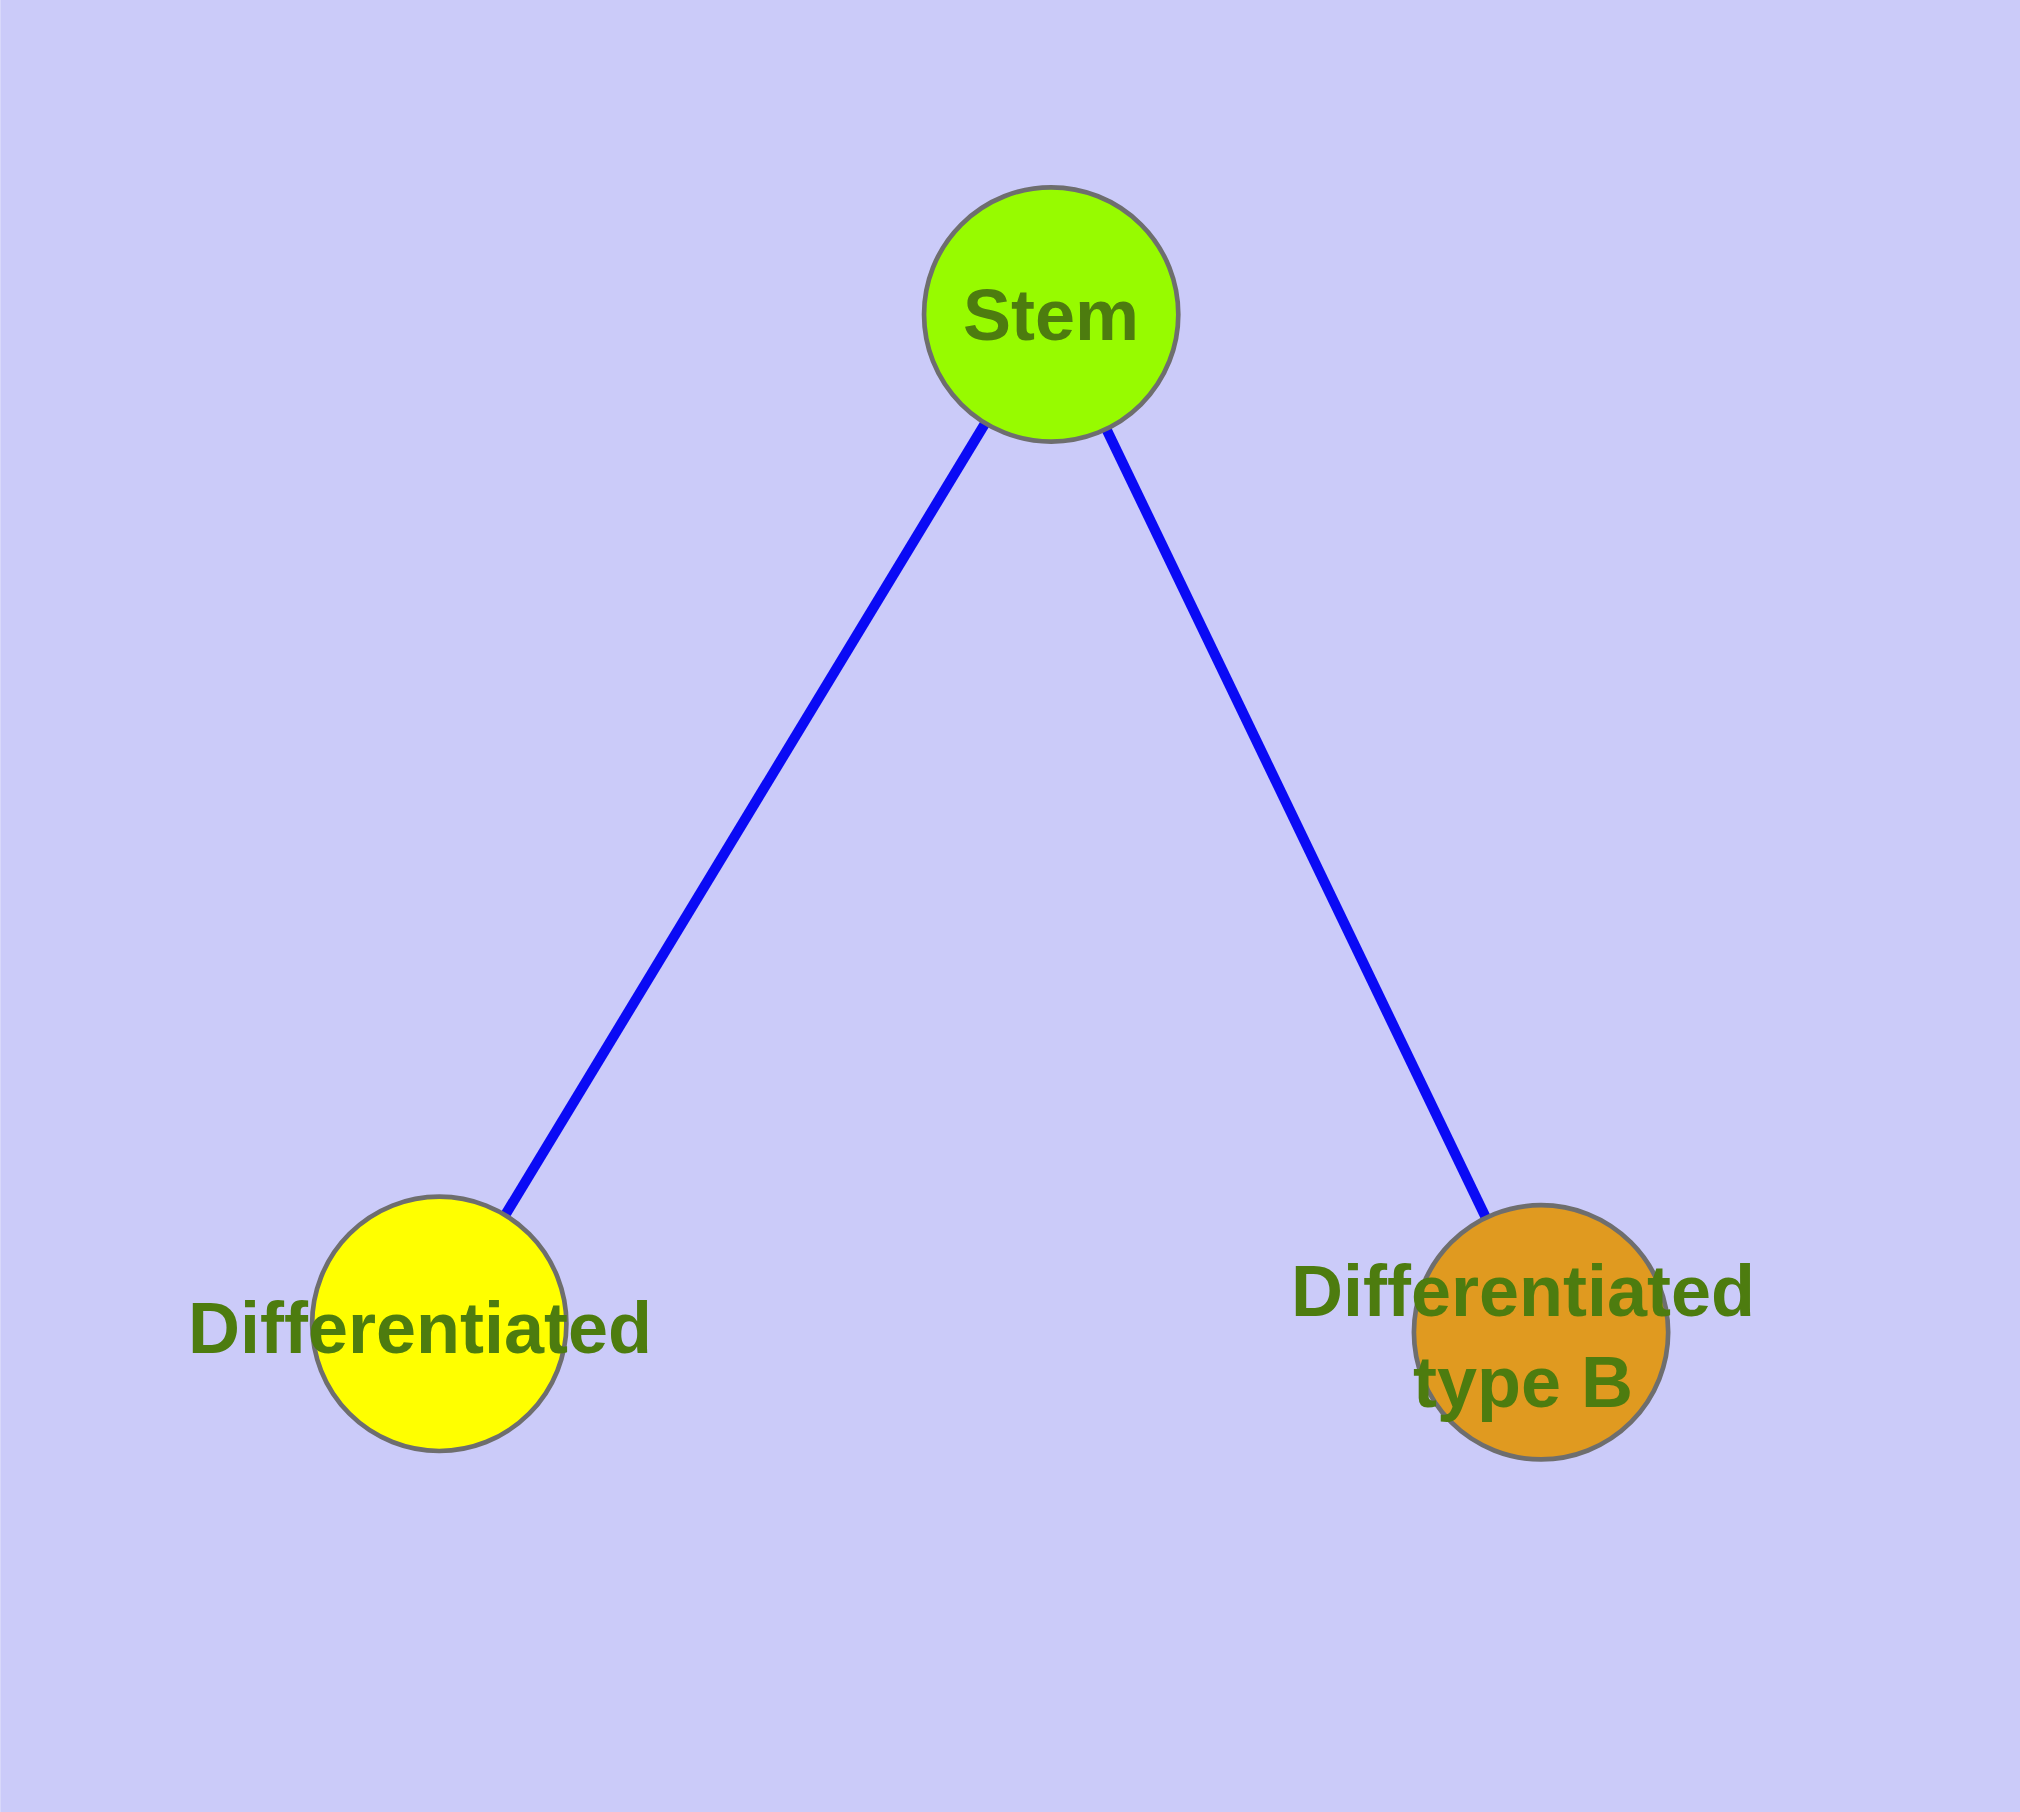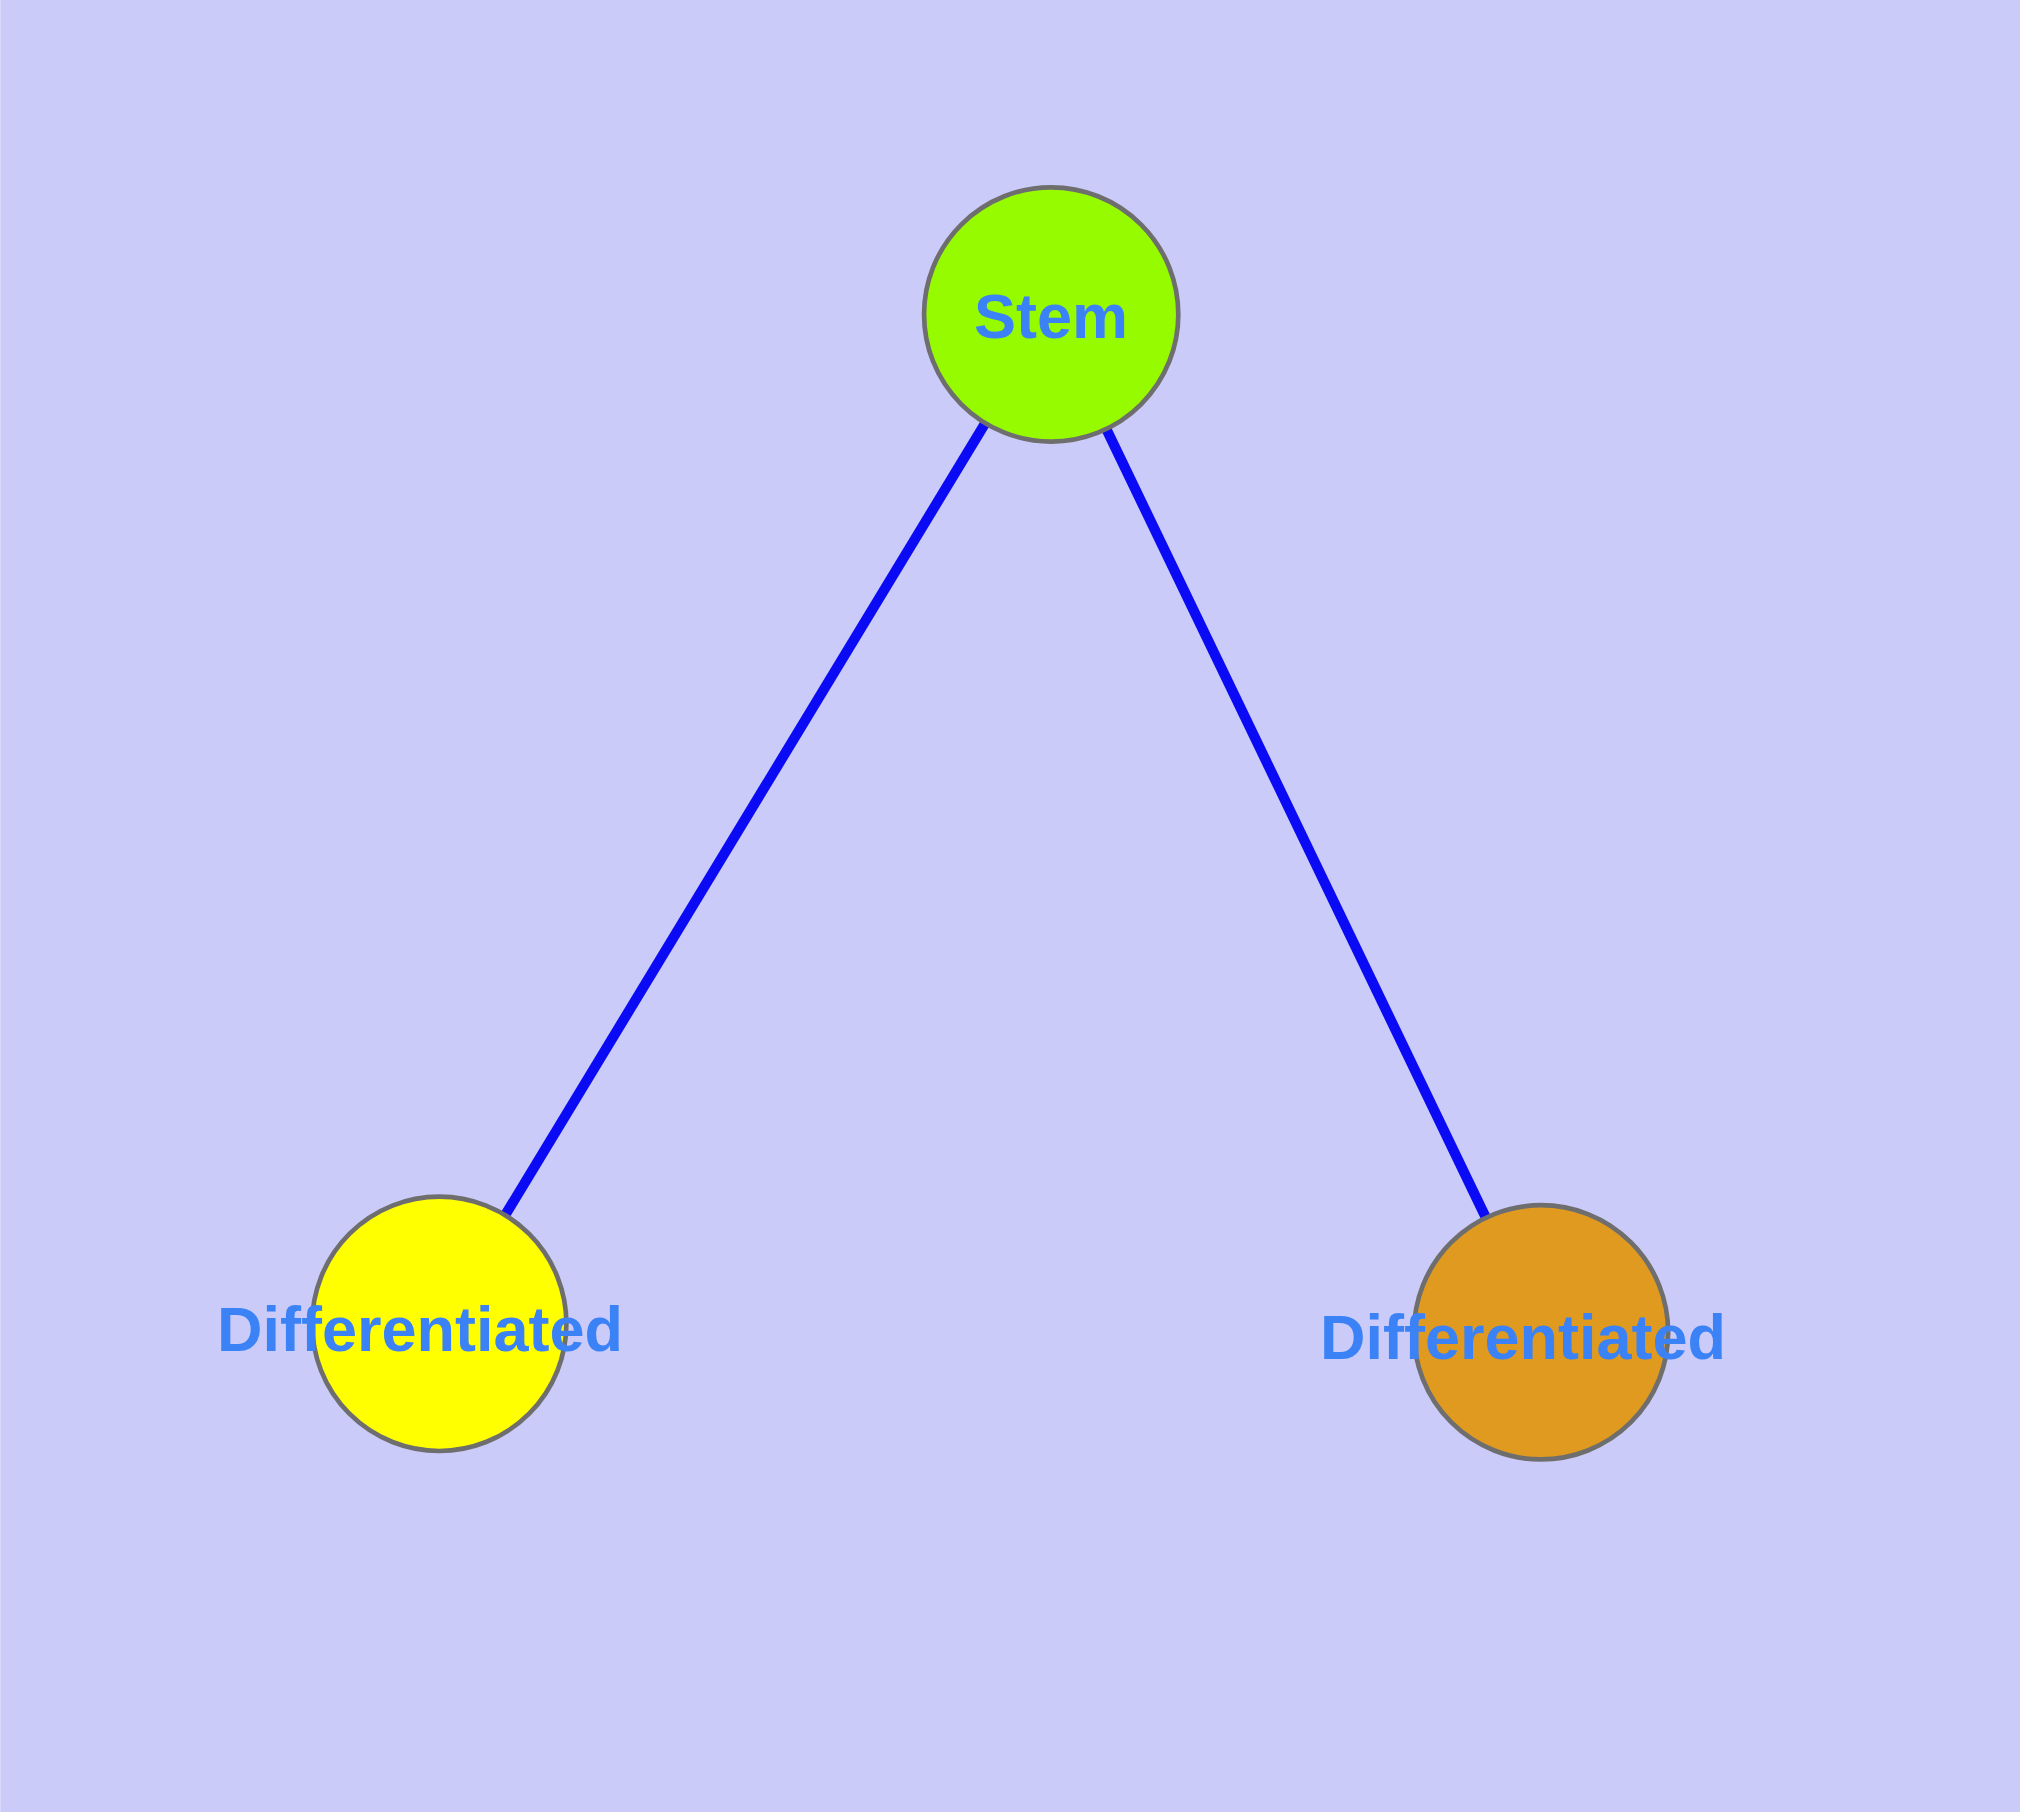--- a/index.html
+++ b/index.html
@@ -27,23 +27,23 @@
     stroke-linecap: butt;
   }
   .node-circle {
     stroke: #6E6E6E;
     stroke-width: 5.5;
   }
   .node-label {
     position: absolute;
     transform: translate(-50%, -50%);
     text-align: center;
-    color: #3b82f6;
+    color: #4d7c0f;
     font-weight: 700;
-    font-size: 63px;
+    font-size: 72px;
     line-height: 1.27;
     white-space: nowrap;
   }
   .node-label .line {
     display: block;
   }
 </style>
 </head>
 <body>
 
@@ -65,15 +65,16 @@
   <div class="node-label" style="left:1051px; top:316px;">
     <span class="line">Stem</span>
   </div>
 
   <div class="node-label" style="left:420px; top:1329px;">
     <span class="line">Differentiated</span>
   </div>
 
   <div class="node-label" style="left:1523px; top:1337px;">
     <span class="line">Differentiated</span>
+    <span class="line">type B</span>
   </div>
 </div>
 
 
 </body></html>

